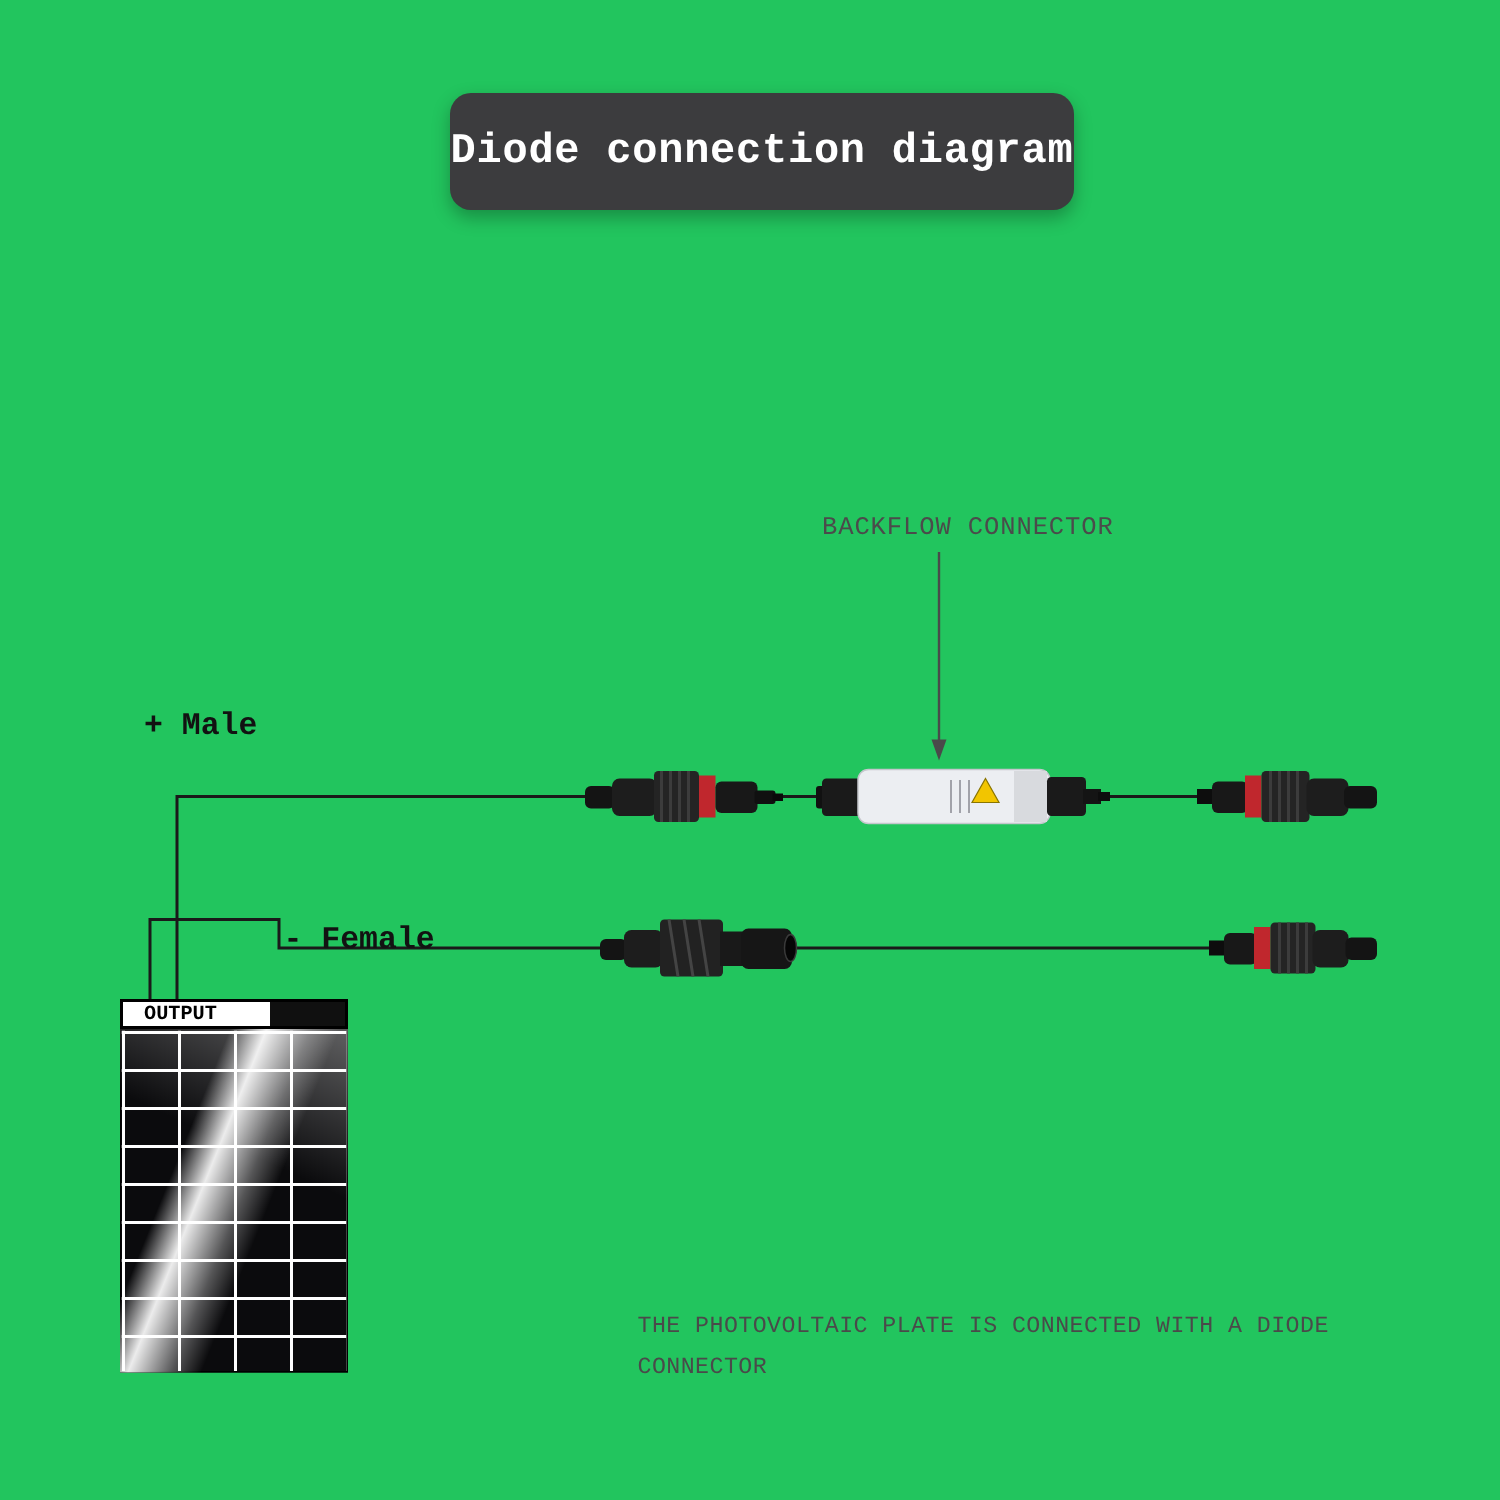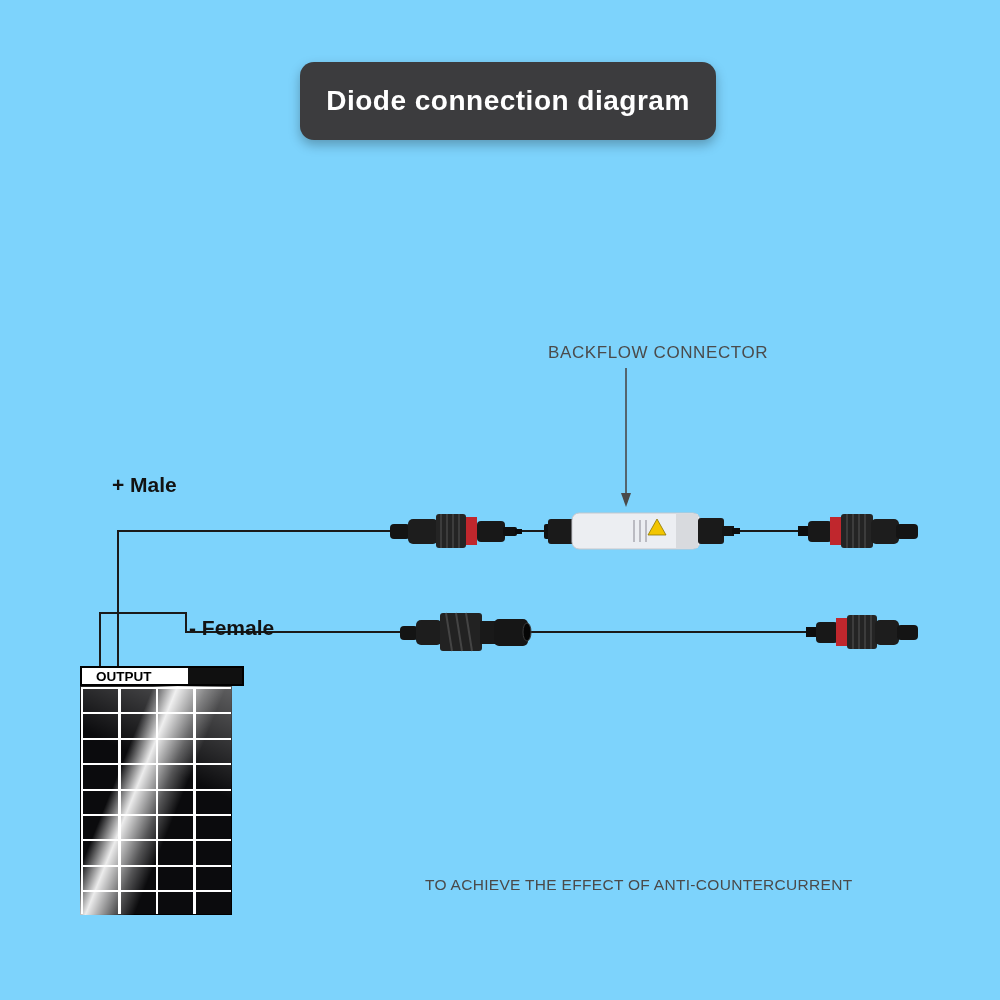--- a/index.html
+++ b/index.html
@@ -1,51 +1,51 @@
 <!DOCTYPE html>
 <html><head>
 <meta charset="utf-8">
 <style>
   html,body{margin:0;padding:0;background:#ffffff;}
   body{font-family:"Liberation Sans", sans-serif;}
-  .stage{position:relative;width:1000px;height:1000px;background:#7dd3fc;overflow:hidden;}
+  .stage{position:relative;width:1000px;height:1000px;background:#22c55e;overflow:hidden;font-family:Liberation Mono, monospace;}
 
   .diagram-svg{position:absolute;left:0;top:0;width:1000px;height:1000px;}
 
   .title-banner{
     position:absolute;left:300px;top:62px;width:416px;height:78px;
     background:#3c3c3e;border-radius:14px;
     display:flex;align-items:center;justify-content:center;
     color:#ffffff;font-size:28px;font-weight:bold;letter-spacing:0.5px;
     box-shadow:0 5px 12px rgba(0,0,0,0.28);
   }
 
   .backflow-label{
     position:absolute;left:548px;top:343px;
     font-size:17px;color:#4b4b4b;letter-spacing:0.6px;white-space:nowrap;
   }
 
   .male-label{
-    position:absolute;left:112px;top:473px;
+    position:absolute;left:96px;top:473px;
     font-size:21px;font-weight:bold;color:#121212;white-space:nowrap;
   }
   .female-label{
     position:absolute;left:189px;top:616px;
     font-size:21px;font-weight:bold;color:#121212;white-space:nowrap;
   }
 
   .caption{
     position:absolute;left:425px;top:871px;width:520px;
     font-size:15.5px;color:#4a4a4a;letter-spacing:0.3px;line-height:27px;
   }
 
   
   .solar-panel{position:absolute;left:80px;top:666px;width:152px;height:249px;}
   .panel-header{
-    position:absolute;left:0;top:0;width:164px;height:20px;box-sizing:border-box;
+    position:absolute;left:0;top:0;width:152px;height:20px;box-sizing:border-box;
     border:2px solid #000;
     background:linear-gradient(to right,#ffffff 0 66%,#101010 66% 100%);
     display:flex;align-items:flex-end;
     font-size:13.5px;font-weight:bold;color:#000;padding-left:14px;
   }
   .panel-body{
     position:absolute;left:0;top:20px;width:152px;height:229px;box-sizing:border-box;
     border:1px solid #000;
     background:
       repeating-linear-gradient(to right,#ffffff 0 2px,transparent 2px 37.5px),
@@ -151,16 +151,16 @@
 
   <div class="solar-panel">
     <div class="panel-header">
       <span>OUTPUT</span>
     </div>
     <div class="panel-body"></div>
     <div class="panel-shine"></div>
   </div>
 
   <div class="caption">
-    <div>TO ACHIEVE THE EFFECT OF ANTI-COUNTERCURRENT</div>
+    <div>THE PHOTOVOLTAIC PLATE IS CONNECTED WITH A DIODE CONNECTOR</div>
   </div>
 
 </div>
 
 </body></html>

